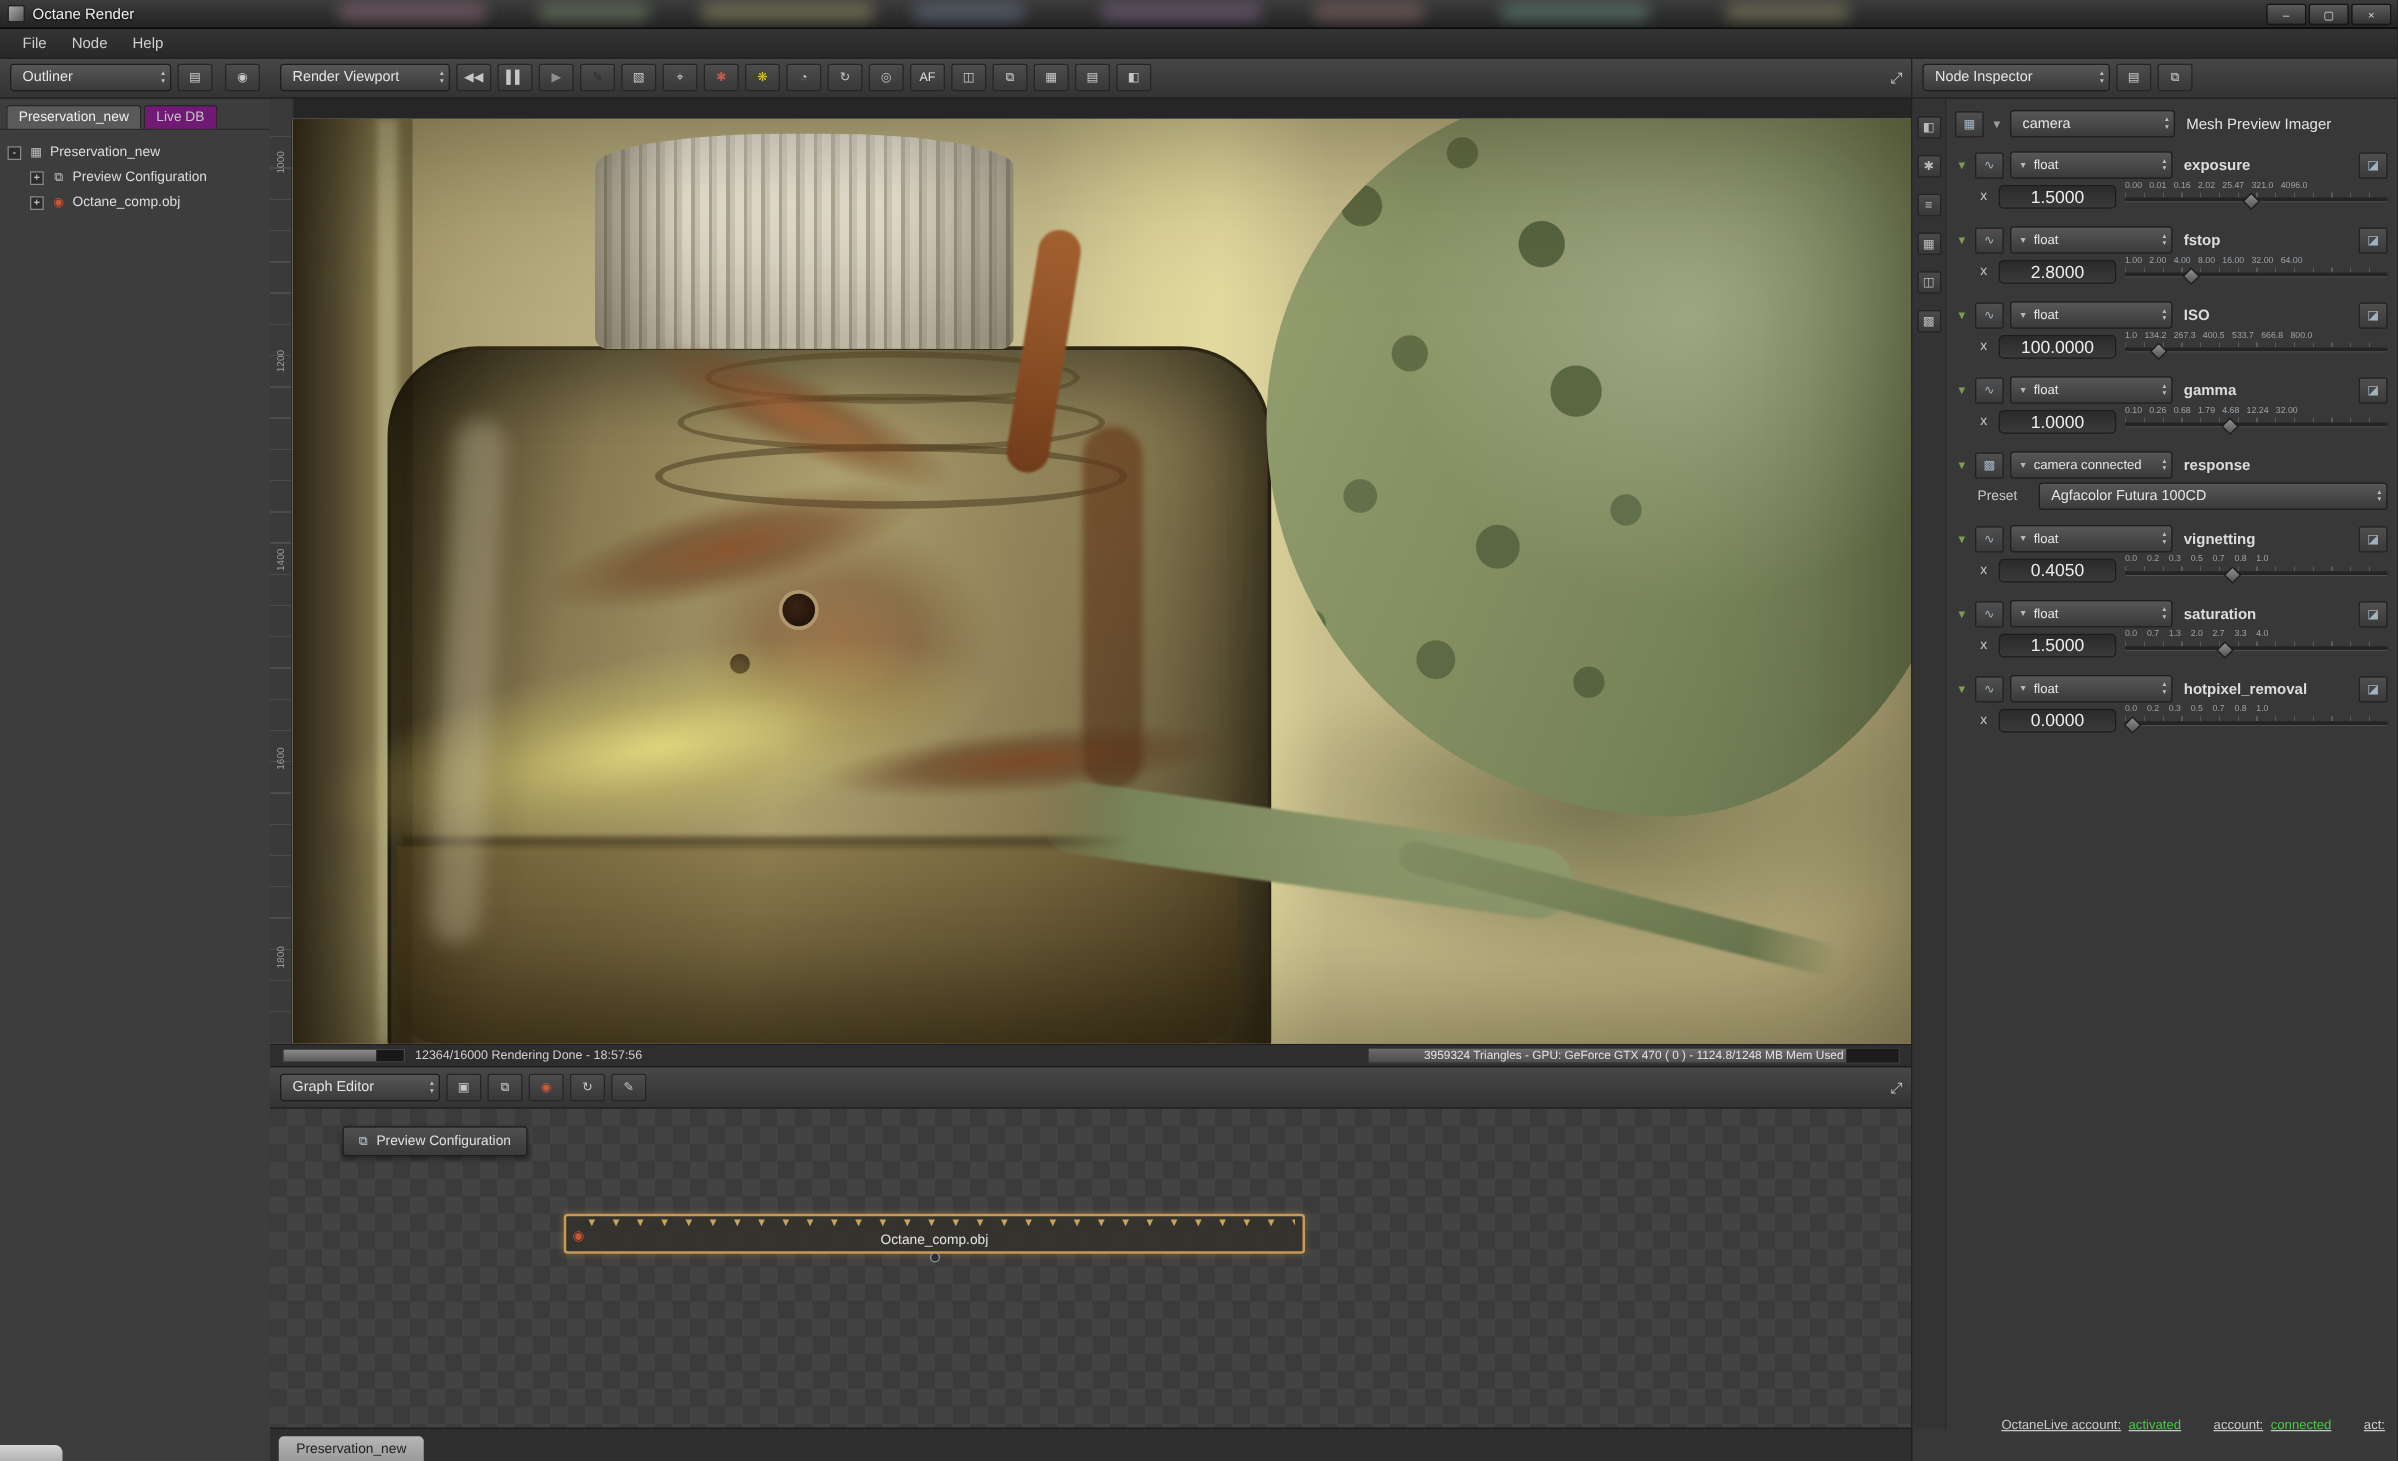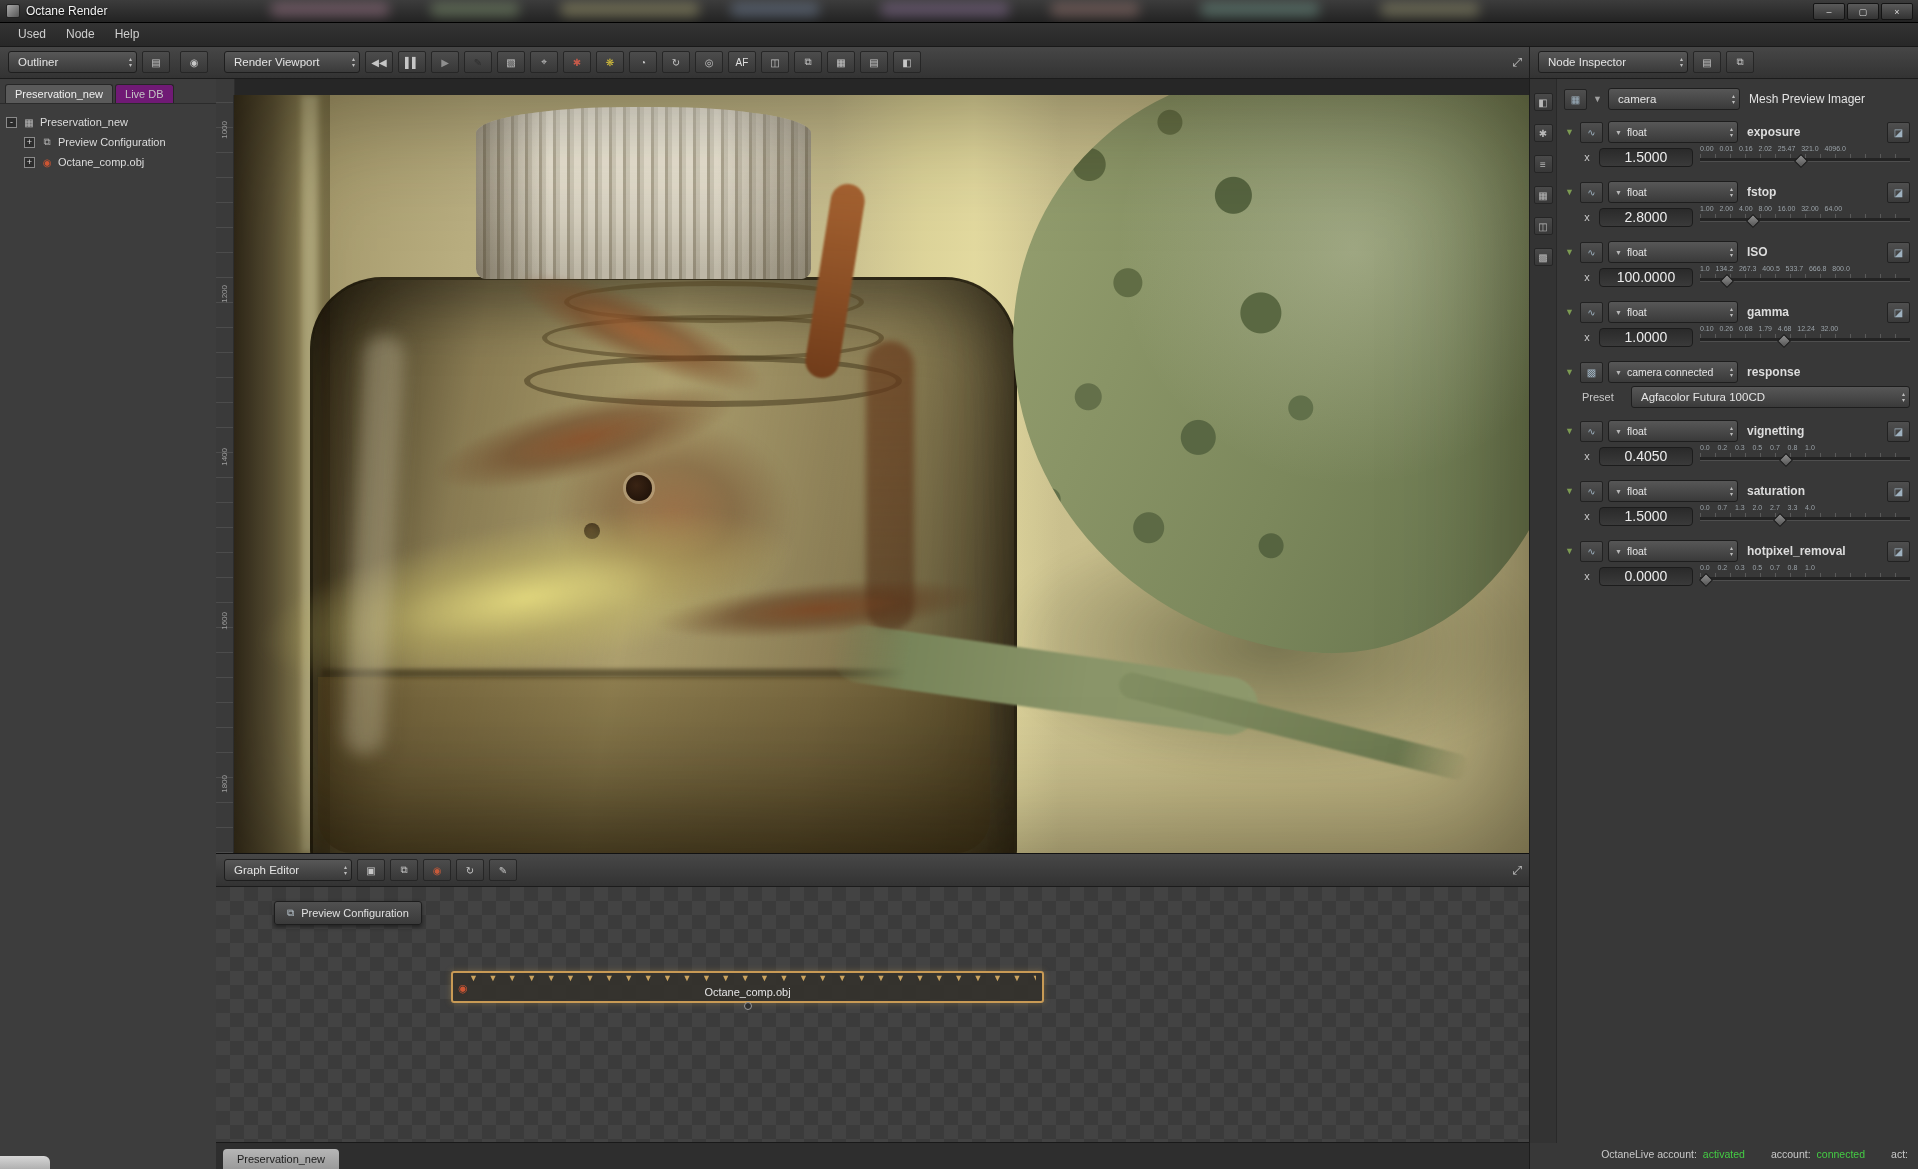--- a/index.html
+++ b/index.html
@@ -223,22 +223,22 @@
   .tickmarks{position:absolute;top:9px;left:0;right:0;height:4px;
     background:repeating-linear-gradient(90deg,#5a5a5a 0 1px,transparent 1px 15px);}
   .groove{position:absolute;top:13px;left:0;right:0;height:3px;background:#242424;
     border-bottom:1px solid #4e4e4e;}
   .handle{position:absolute;top:11px;width:8px;height:8px;background:linear-gradient(135deg,#909090,#555);
     border:1px solid #1e1e1e;transform:translateX(-50%) rotate(45deg);}
   .preset-row{display:flex;align-items:center;gap:7px;height:24px;padding-left:18px;margin-top:2px;}
   .preset-lbl{font-size:11px;color:#c8c8c8;width:42px;}
   .preset-dd{flex:1;}
 
-  .live-status{position:absolute;bottom:7px;left:8px;right:10px;height:16px;display:flex;
-    align-items:center;justify-content:flex-end;gap:6px;font-size:10.5px;color:#c9c9c9;white-space:nowrap;}
+  .live-status{position:absolute;bottom:21px;left:8px;right:10px;height:16px;display:flex;
+    align-items:center;justify-content:flex-end;gap:6px;font-size:10.5px;color:#c9c9c9;white-space:nowrap;text-decoration:underline;}
 
   .taskbar-stub{position:absolute;left:0;bottom:0;width:50px;height:13px;
     background:linear-gradient(#e8e8e8,#bdbdbd);border-radius:0 6px 0 0;opacity:.9;}
 </style>
 </head>
 <body>
 
 <div class="titlebar">
   <div class="smudge s1"></div>
   <div class="smudge s2"></div>
@@ -251,21 +251,21 @@
   <span class="title-icon"></span>
   <span class="title-text">Octane Render</span>
   <div class="win-controls">
     <span class="win-btn">–</span>
     <span class="win-btn">▢</span>
     <span class="win-btn">×</span>
   </div>
 </div>
 
 <div class="menubar">
-  <span class="menu-item">Used</span>
+  <span class="menu-item">File</span>
   <span class="menu-item">Node</span>
   <span class="menu-item">Help</span>
 </div>
 
 <div class="outliner">
   <div class="panel-header">
     <div class="dd hdr-dd">
       <span class="lbl">Outliner</span>
       <span class="stepper">
         <i>▴</i>
@@ -364,20 +364,30 @@
         <div class="art-liquid"></div>
         <div class="art-highlight"></div>
         <div class="art-croc-shade"></div>
         <div class="art-croc"></div>
         <div class="art-croc-arm"></div>
         <div class="art-croc-tail"></div>
         <div class="art-vignette"></div>
       </div>
     </div>
 
+    <div class="viewport-status">
+      <div class="progress-track">
+        <div class="progress-fill" style="width: 77%;"></div>
+      </div>
+      <span>12364/16000 Rendering Done - 18:57:56</span>
+      <div class="gpu-track">
+        <div class="gpu-fill" style="width: 90%;"></div>
+        <span class="gpu-text">3959324 Triangles - GPU: GeForce GTX 470 ( 0 ) - 1124.8/1248 MB Mem Used</span>
+      </div>
+    </div>
   </div>
 
   <div class="graph-panel">
     <div class="panel-header">
       <div class="dd hdr-dd" style="width:118px;">
         <span class="lbl">Graph Editor</span>
         <span class="stepper">
           <i>▴</i>
           <i>▾</i>
         </span>

